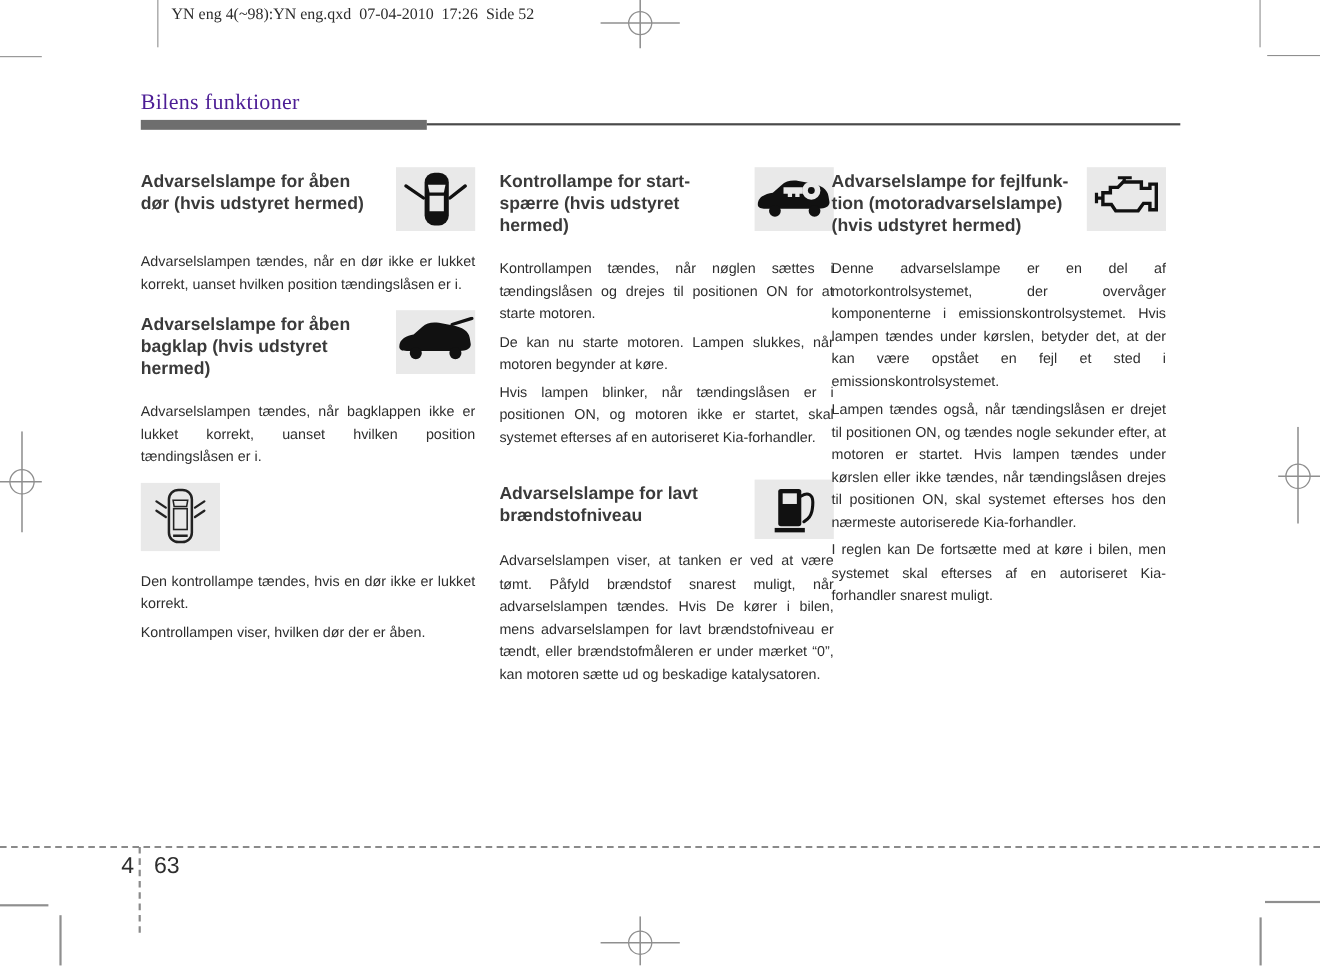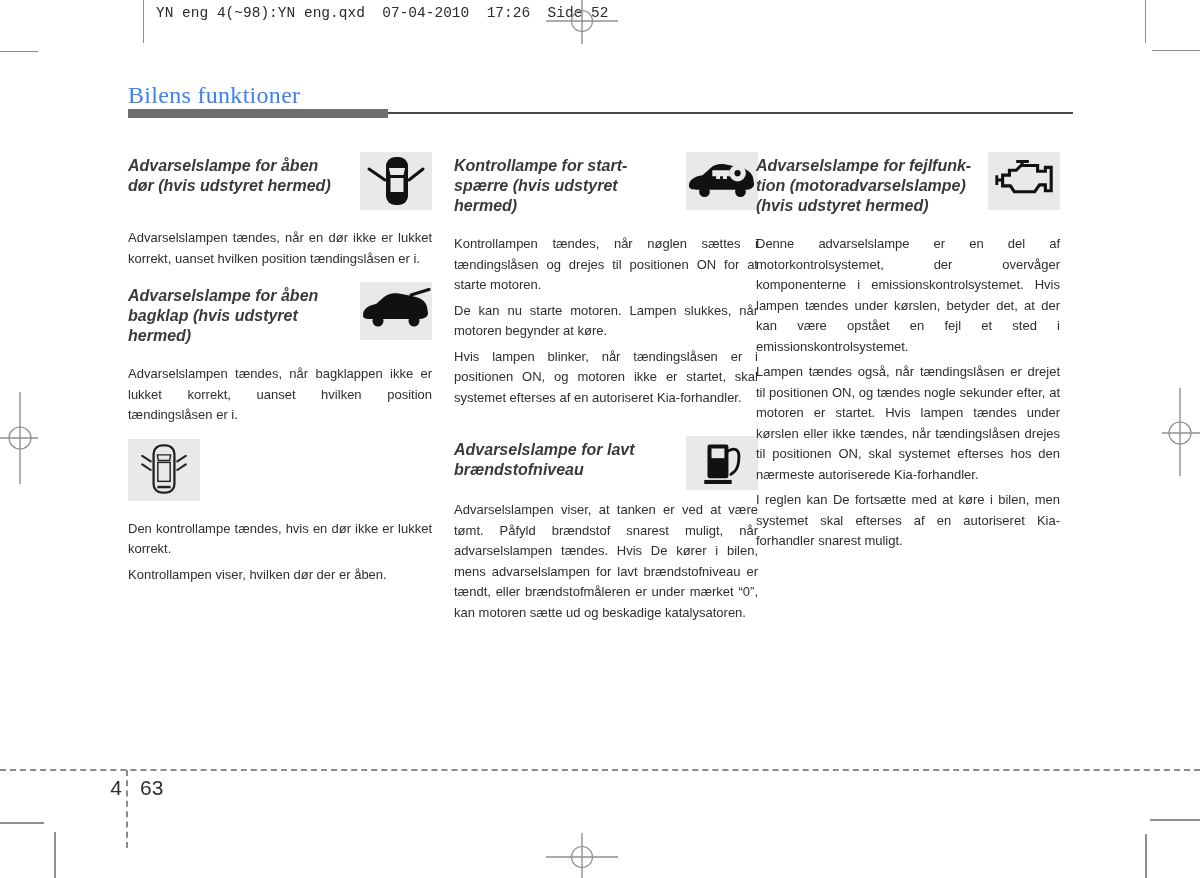--- a/index.html
+++ b/index.html
@@ -1,41 +1,41 @@
 <!DOCTYPE html>
 <html><head>
 <meta charset="utf-8">
 <style>
   html,body{margin:0;padding:0;background:#fff;}
   #page{position:relative;width:1200px;height:878px;background:#ffffff;overflow:hidden;
         font-family:"Liberation Sans",sans-serif;color:#2e2e2e;}
 
   
-  .file-line{position:absolute;left:156px;top:5px;font-family:Liberation Mono, monospace;
+  .file-line{position:absolute;left:156px;top:5px;font-family:Liberation Serif, serif;
              font-size:14.5px;color:#2b2b2b;white-space:pre;}
 
   
   .mark{position:absolute;background:#8f8f8f;}
   .cross{position:absolute;}
   .cross line{stroke:#8f8f8f;stroke-width:1.4;}
   .cross circle{fill:none;stroke:#8f8f8f;stroke-width:1.2;}
 
   
   .title{position:absolute;left:128px;top:82px;font-family:"Liberation Serif",serif;
-         font-size:24px;color:#3b82f6;letter-spacing:.3px;}
+         font-size:20px;color:#4c1d95;letter-spacing:.3px;}
   .title-bar{position:absolute;left:128px;top:109px;width:260px;height:9px;background:#6e6e6e;}
   .title-rule{position:absolute;left:388px;top:112px;width:685px;height:2px;background:#4a4a4a;}
 
   
   .col{position:absolute;top:152px;width:304px;}
   #col1{left:128px;} #col2{left:454px;} #col3{left:756px;}
 
   .section{margin-bottom:13px;}
   .sec-head{display:flex;justify-content:space-between;align-items:flex-start;gap:8px;margin-bottom:18px;}
-  .sec-title{font-size:16px;line-height:20px;font-weight:bold;font-style:italic;color:#3a3a3a;
+  .sec-title{font-size:16px;line-height:20px;font-weight:bold;color:#3a3a3a;
              max-width:220px;margin-top:4px;}
   .icon-box{width:72px;height:58px;background:#e9e9e9;flex:none;display:flex;
             align-items:center;justify-content:center;}
   .body p{margin:0 0 5px 0;font-size:13px;line-height:20.5px;text-align:justify;color:#2e2e2e;}
   .body p:last-child{margin-bottom:0;}
 
   
   .foot-dash-h{position:absolute;left:0;top:769px;width:1200px;height:0;border-top:2px dashed #8a8a8a;}
   .foot-dash-v{position:absolute;left:126px;top:770px;height:78px;width:0;border-left:2px dashed #8a8a8a;}
   .chapter-num{position:absolute;left:96px;top:776px;width:26px;text-align:right;

